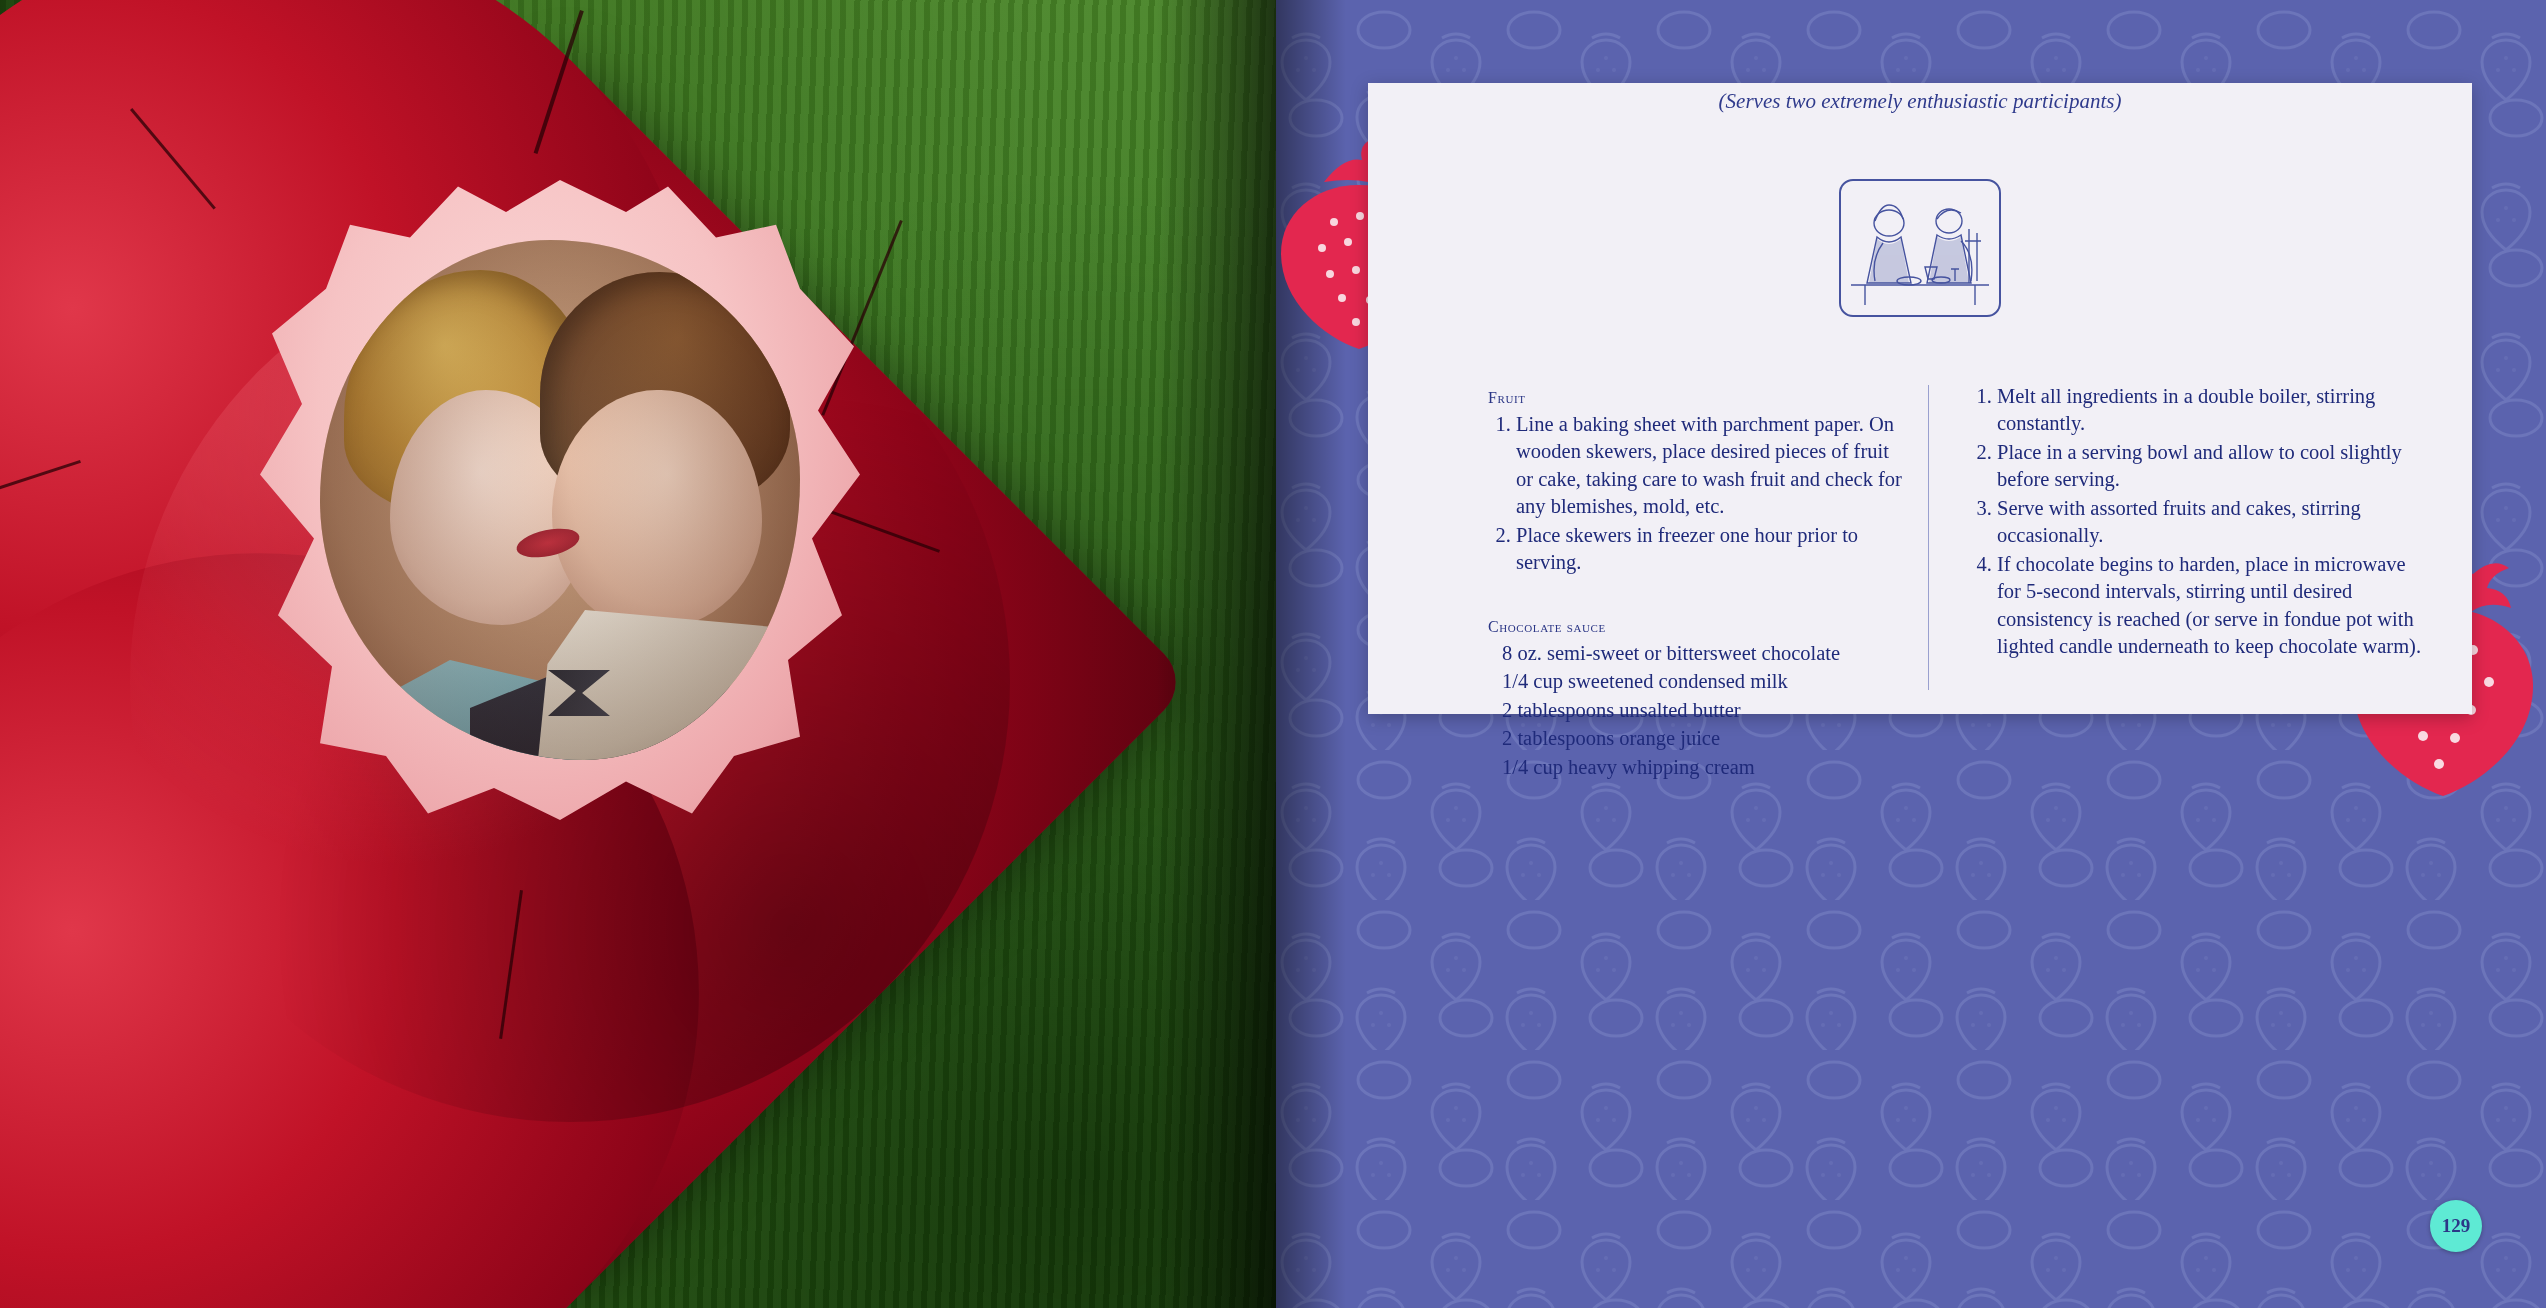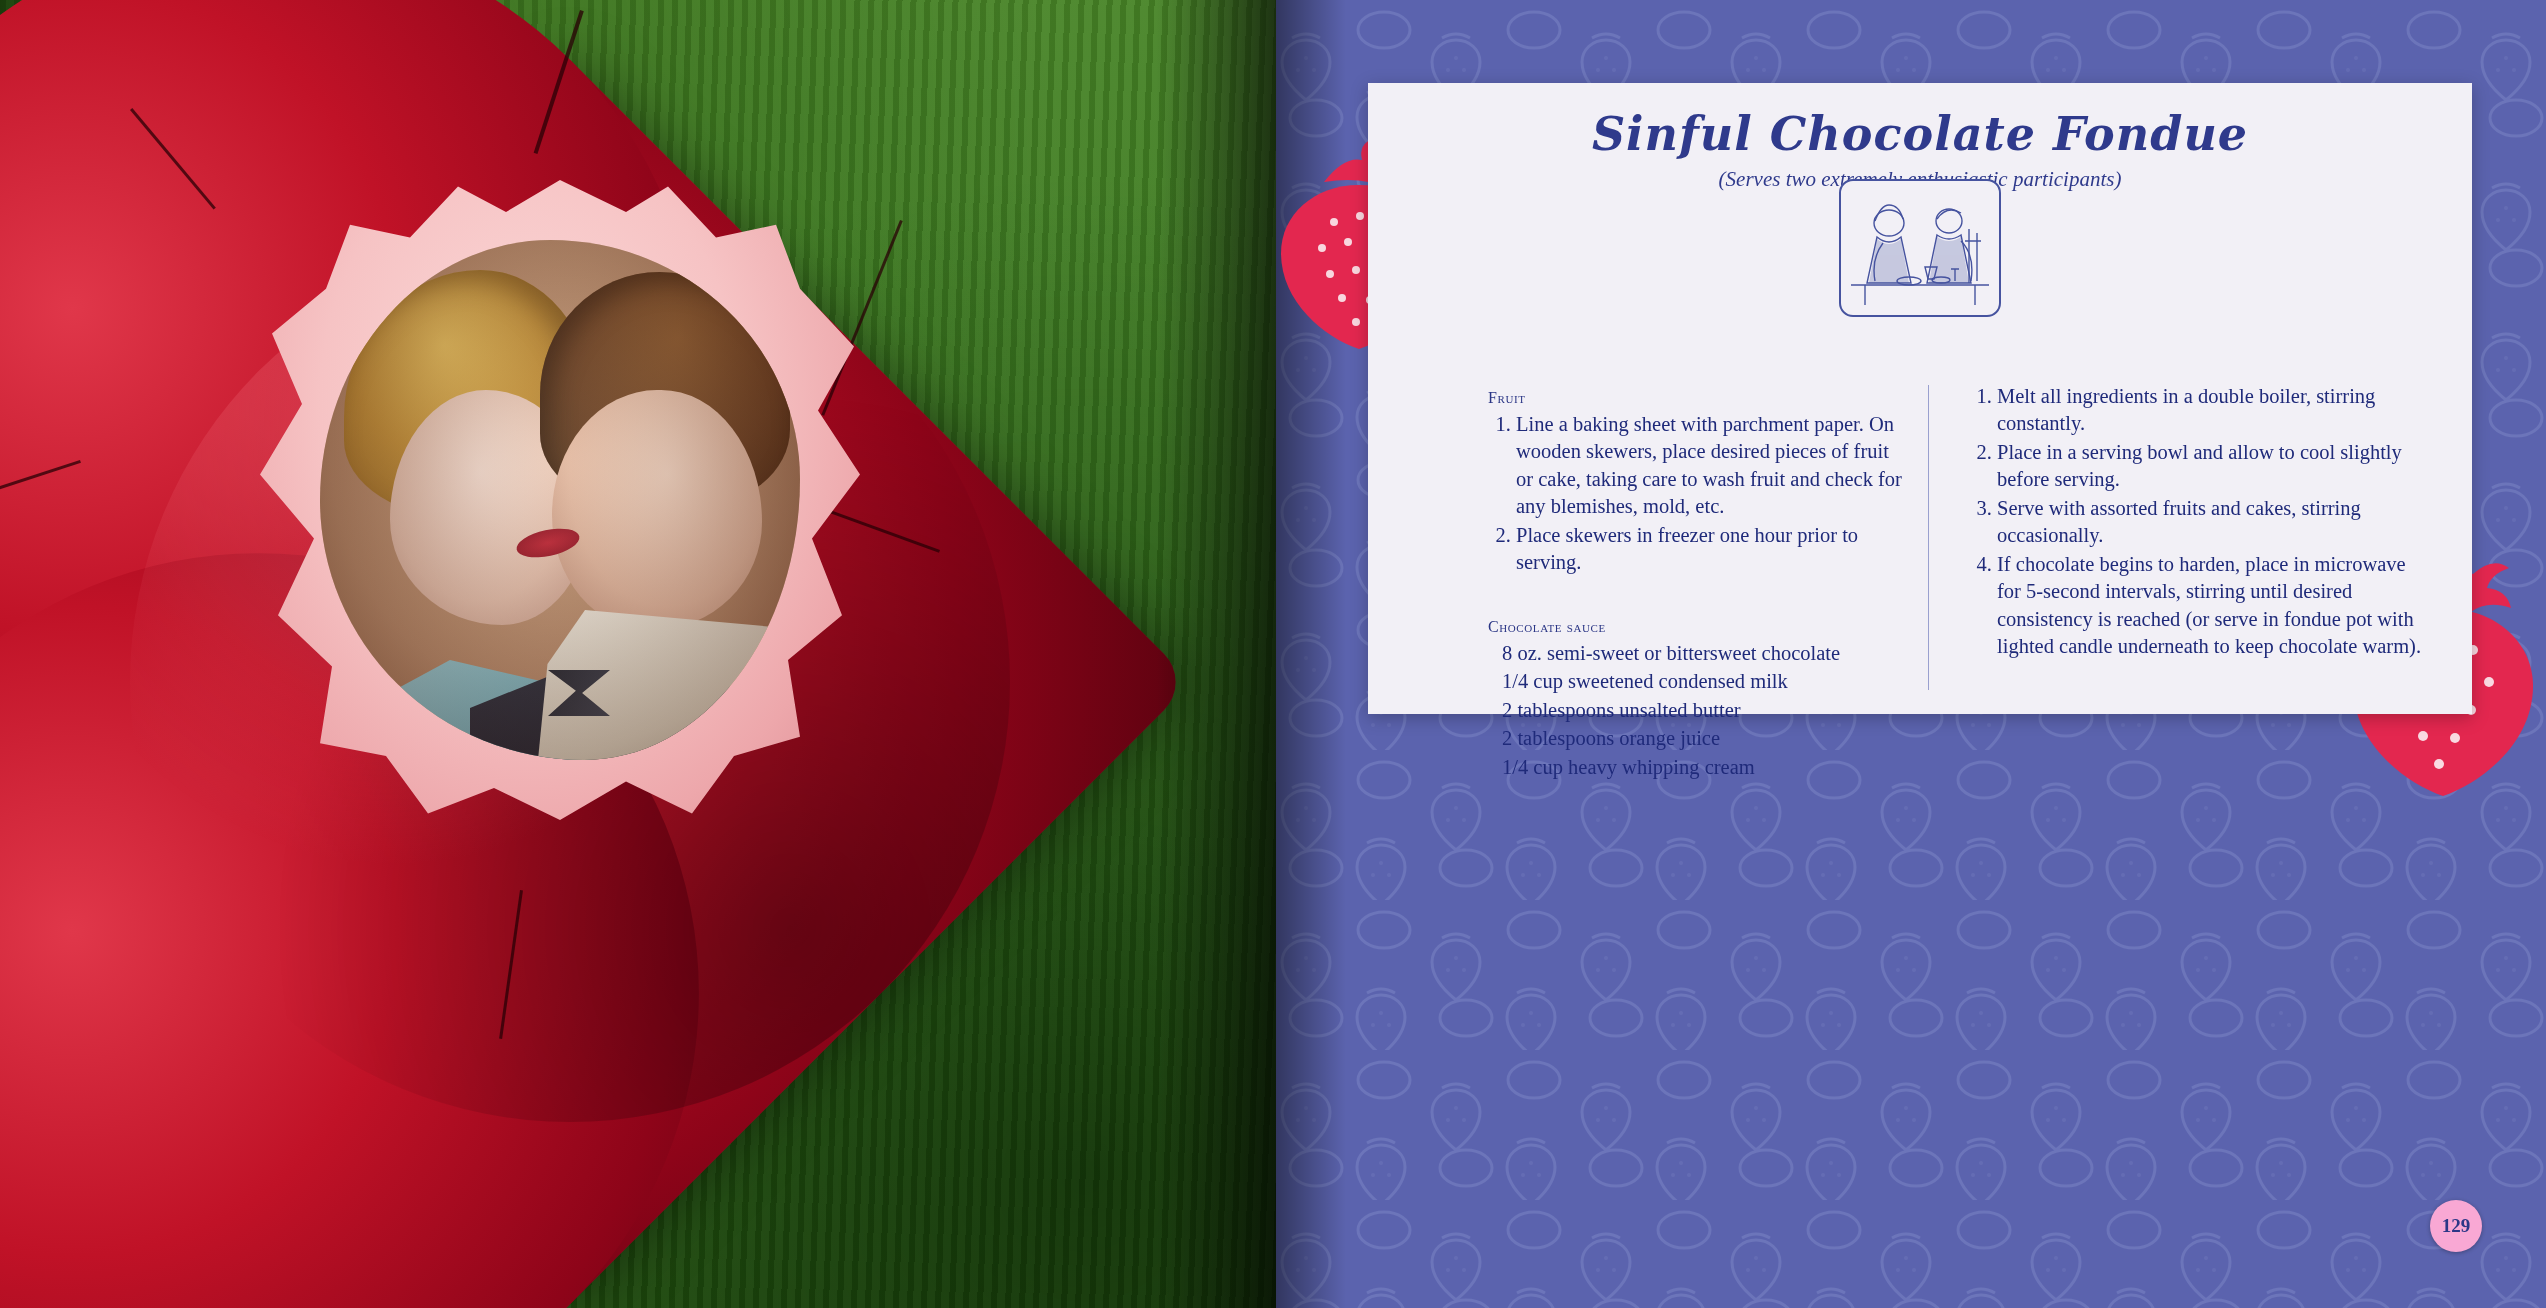--- a/index.html
+++ b/index.html
@@ -279,21 +279,21 @@
   ol.steps li { margin-bottom: 1px; }
   ul.plain { list-style: none; padding-left: 14px; }
   ul.plain li { margin-bottom: 1px; }
   .spacer-block { height: 34px; }
 
   .page-number {
     position: absolute;
     right: 64px; bottom: 56px;
     width: 52px; height: 52px;
     border-radius: 50%;
-    background: #f9a8d4;
+    background: #5eead4;
     color: #2c3787;
     font-size: 19px;
     font-weight: bold;
     display: flex;
     align-items: center;
     justify-content: center;
     box-shadow: 0 1px 4px rgba(0,0,0,0.3);
   }
 
   .berry { position: absolute; }
@@ -403,21 +403,20 @@
           <circle cx="108" cy="166" r="5"></circle>
           <circle cx="140" cy="172" r="5"></circle>
         <circle cx="92" cy="198" r="5"></circle>
           <circle cx="124" cy="200" r="5"></circle>
         <circle cx="108" cy="226" r="5"></circle>
       </g>
     </svg>
 
     <div class="recipe-card">
 
-      <h1 class="recipe-title">Sinful Chocolate Fondue</h1>
       <div class="recipe-sub">(Serves two extremely enthusiastic participants)</div>
 
       <div class="vignette">
         <svg width="158" height="134" viewBox="0 0 158 134">
           <g stroke="#46539f" stroke-width="1.4" fill="none">
 
             <path d="M10 104 h138"></path>
             <path d="M24 104 v20 M134 104 v20"></path>
 
             <ellipse cx="48" cy="42" rx="15" ry="13"></ellipse>

